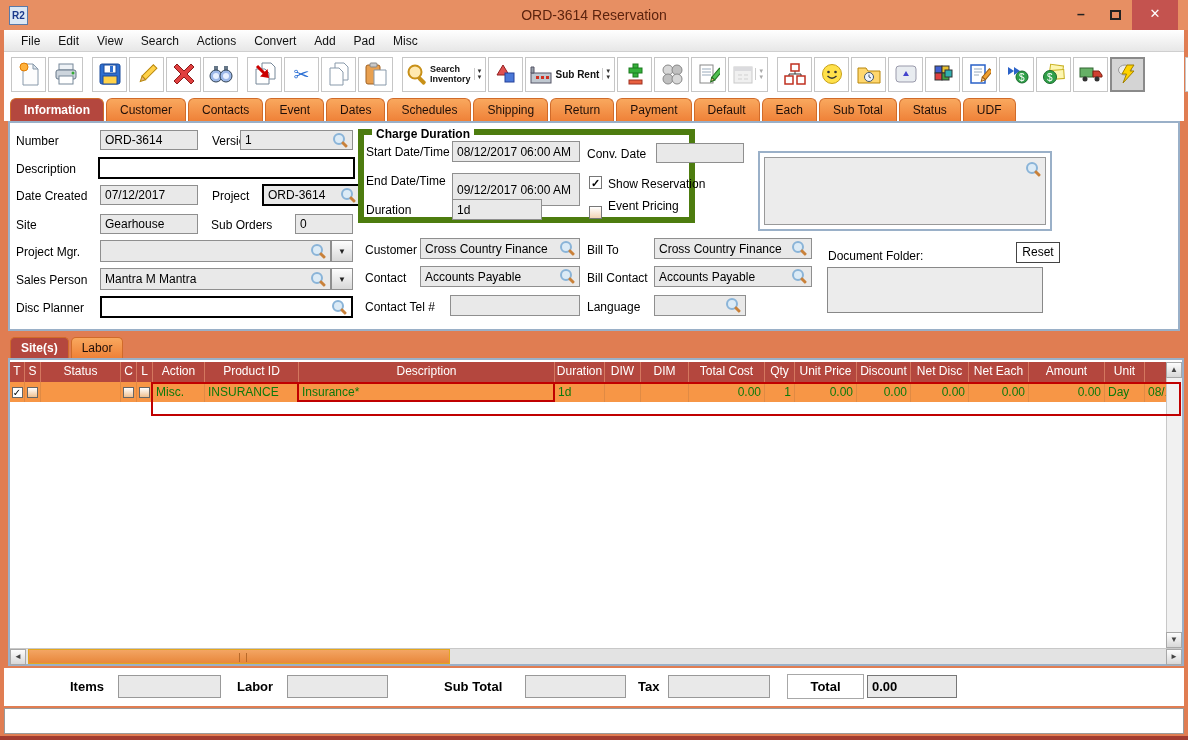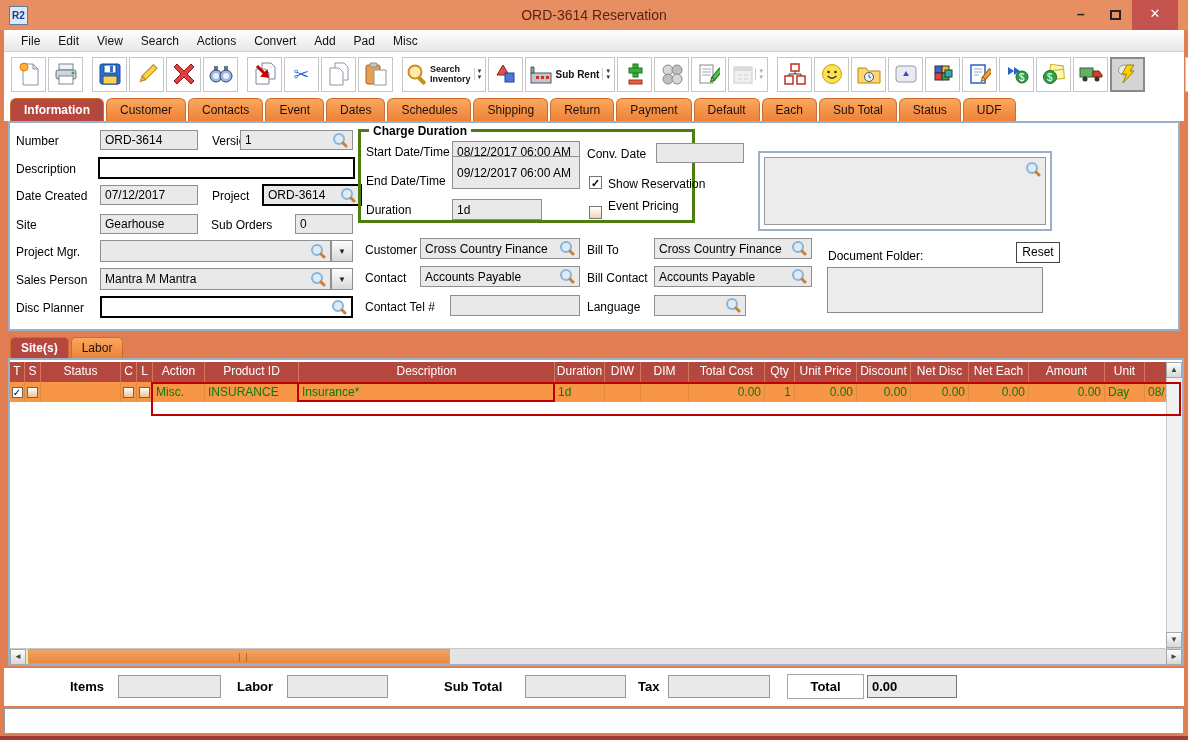--- a/index.html
+++ b/index.html
@@ -42,21 +42,21 @@
   .infopanel { position:absolute; left:8px; top:121px; width:1172px; height:210px; background:#fff; border:2px solid #9ab0c8; }
   .lbl { position:absolute; font-size:12px; color:#000; white-space:nowrap; }
   .fld { position:absolute; height:20px; background:#e9e9e9; border:1px solid #8f8f8f; font-size:12px; color:#000; display:flex; align-items:center; padding:0 4px; white-space:nowrap; overflow:hidden; }
   .fld.we { background:#fff; border:2px solid #000; }
   .fld.gb { background:#e9e9e9; border:2px solid #000; }
   .fld .v { flex:1 1 auto; overflow:hidden; }
   .mag { position:relative; width:15px; height:15px; display:inline-block; flex:0 0 auto; }
   .mag::before { content:""; position:absolute; width:8px; height:8px; border:2px solid #8ab4d8; border-radius:50%; background:#dcebf6; left:0; top:0; }
   .mag::after { content:""; position:absolute; width:7px; height:3px; background:#c9813a; border-radius:1px; transform:rotate(45deg); right:0; bottom:2px; }
   .combobtn { position:absolute; width:22px; height:22px; background:linear-gradient(#fdfdfd,#d8d8d8); border:1px solid #8f8f8f; font-size:8px; color:#222; display:flex; align-items:center; justify-content:center; }
-  .fieldset { position:absolute; border:3px solid #4d7c0f; }
+  .fieldset { position:absolute; border:6px solid #4d7c0f; }
   .fieldset .legend { position:absolute; top:-8px; left:8px; background:#fff; padding:0 4px; font-size:12px; font-weight:bold; }
   .cb { position:absolute; width:13px; height:13px; border:1px solid #777; background:linear-gradient(#fff,#f2d4b4); font-size:11px; line-height:12px; text-align:center; color:#000; }
   .cb.on { background:#fff; font-weight:bold; }
 
   .ctabs { position:absolute; display:flex; align-items:flex-end; }
   .ctab { height:21px; background:linear-gradient(#f9a85e,#ef8138); border:1px solid #d06b2a; border-bottom:none; border-radius:5px 5px 0 0; padding:0 10px; font-size:12px; line-height:20px; color:#20100a; margin-right:2px; }
   .ctab.sel { background:#b4473e; color:#fff; font-weight:bold; }
   .cpanel { position:absolute; border:2px solid #9ab0c8; background:#fff; }
   .ctext { position:absolute; left:4px; top:4px; right:4px; bottom:4px; background:#ececec; border:1px solid #999; }
   .ctext .mag { position:absolute; right:4px; top:4px; }
@@ -419,21 +419,21 @@
       </div>
 
     <div class="fieldset" style="left:348px;top:6px;width:337px;height:94px">
       <span class="legend">Charge Duration</span>
     </div>
     <span class="lbl" style="left:356px;top:22px">Start Date/Time</span>
     <div class="fld" style="left:442px;top:18px;width:128px;height:21px">
         <span class="v">08/12/2017 06:00 AM</span>
       </div>
     <span class="lbl" style="left:356px;top:51px">End Date/Time</span>
-    <div class="fld" style="left:442px;top:33px;width:128px;height:33px">
+    <div class="fld" style="left:442px;top:50px;width:128px;height:33px">
         <span class="v">09/12/2017 06:00 AM</span>
       </div>
     <span class="lbl" style="left:356px;top:80px">Duration</span>
     <div class="fld" style="left:442px;top:76px;width:90px;height:21px">
         <span class="v">1d</span>
       </div>
 
     <span class="lbl" style="left:577px;top:24px">Conv. Date</span>
     <div class="fld" style="left:646px;top:20px;width:88px">
         <span class="v"></span>

